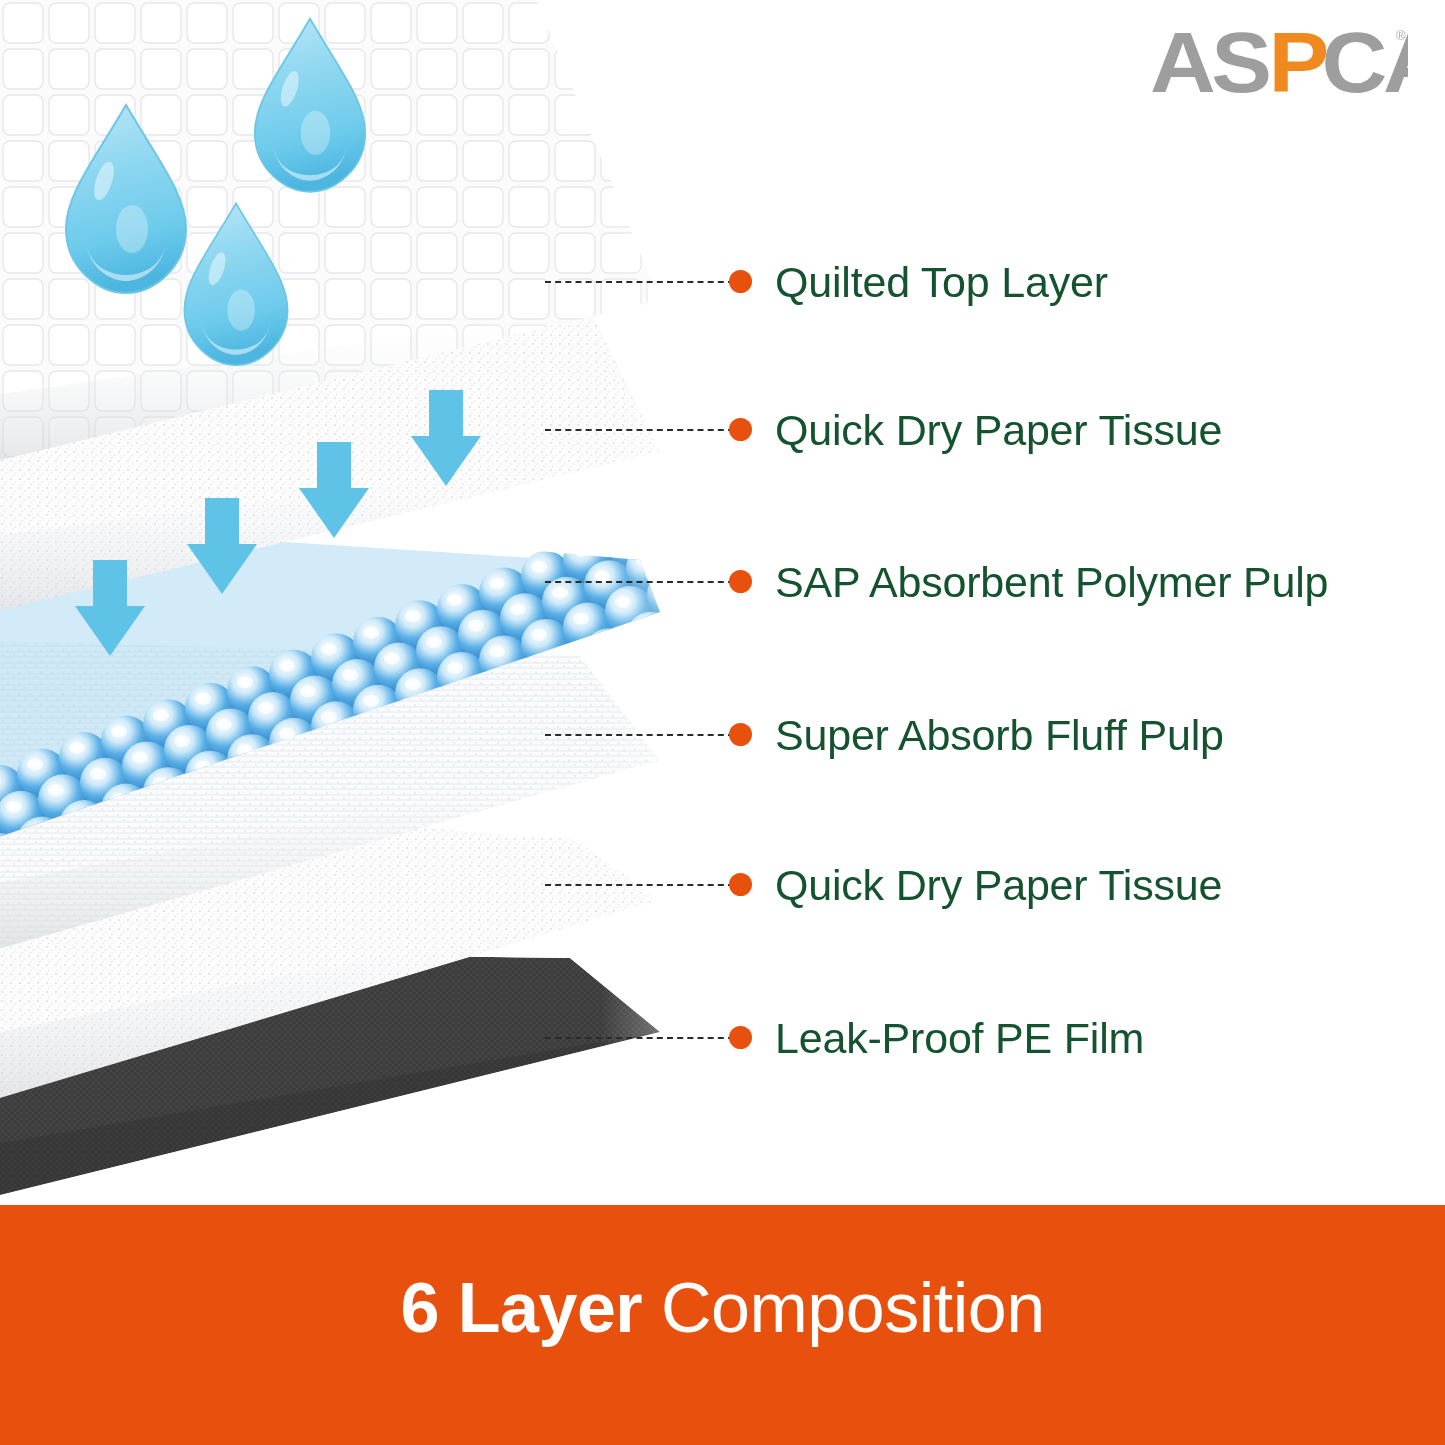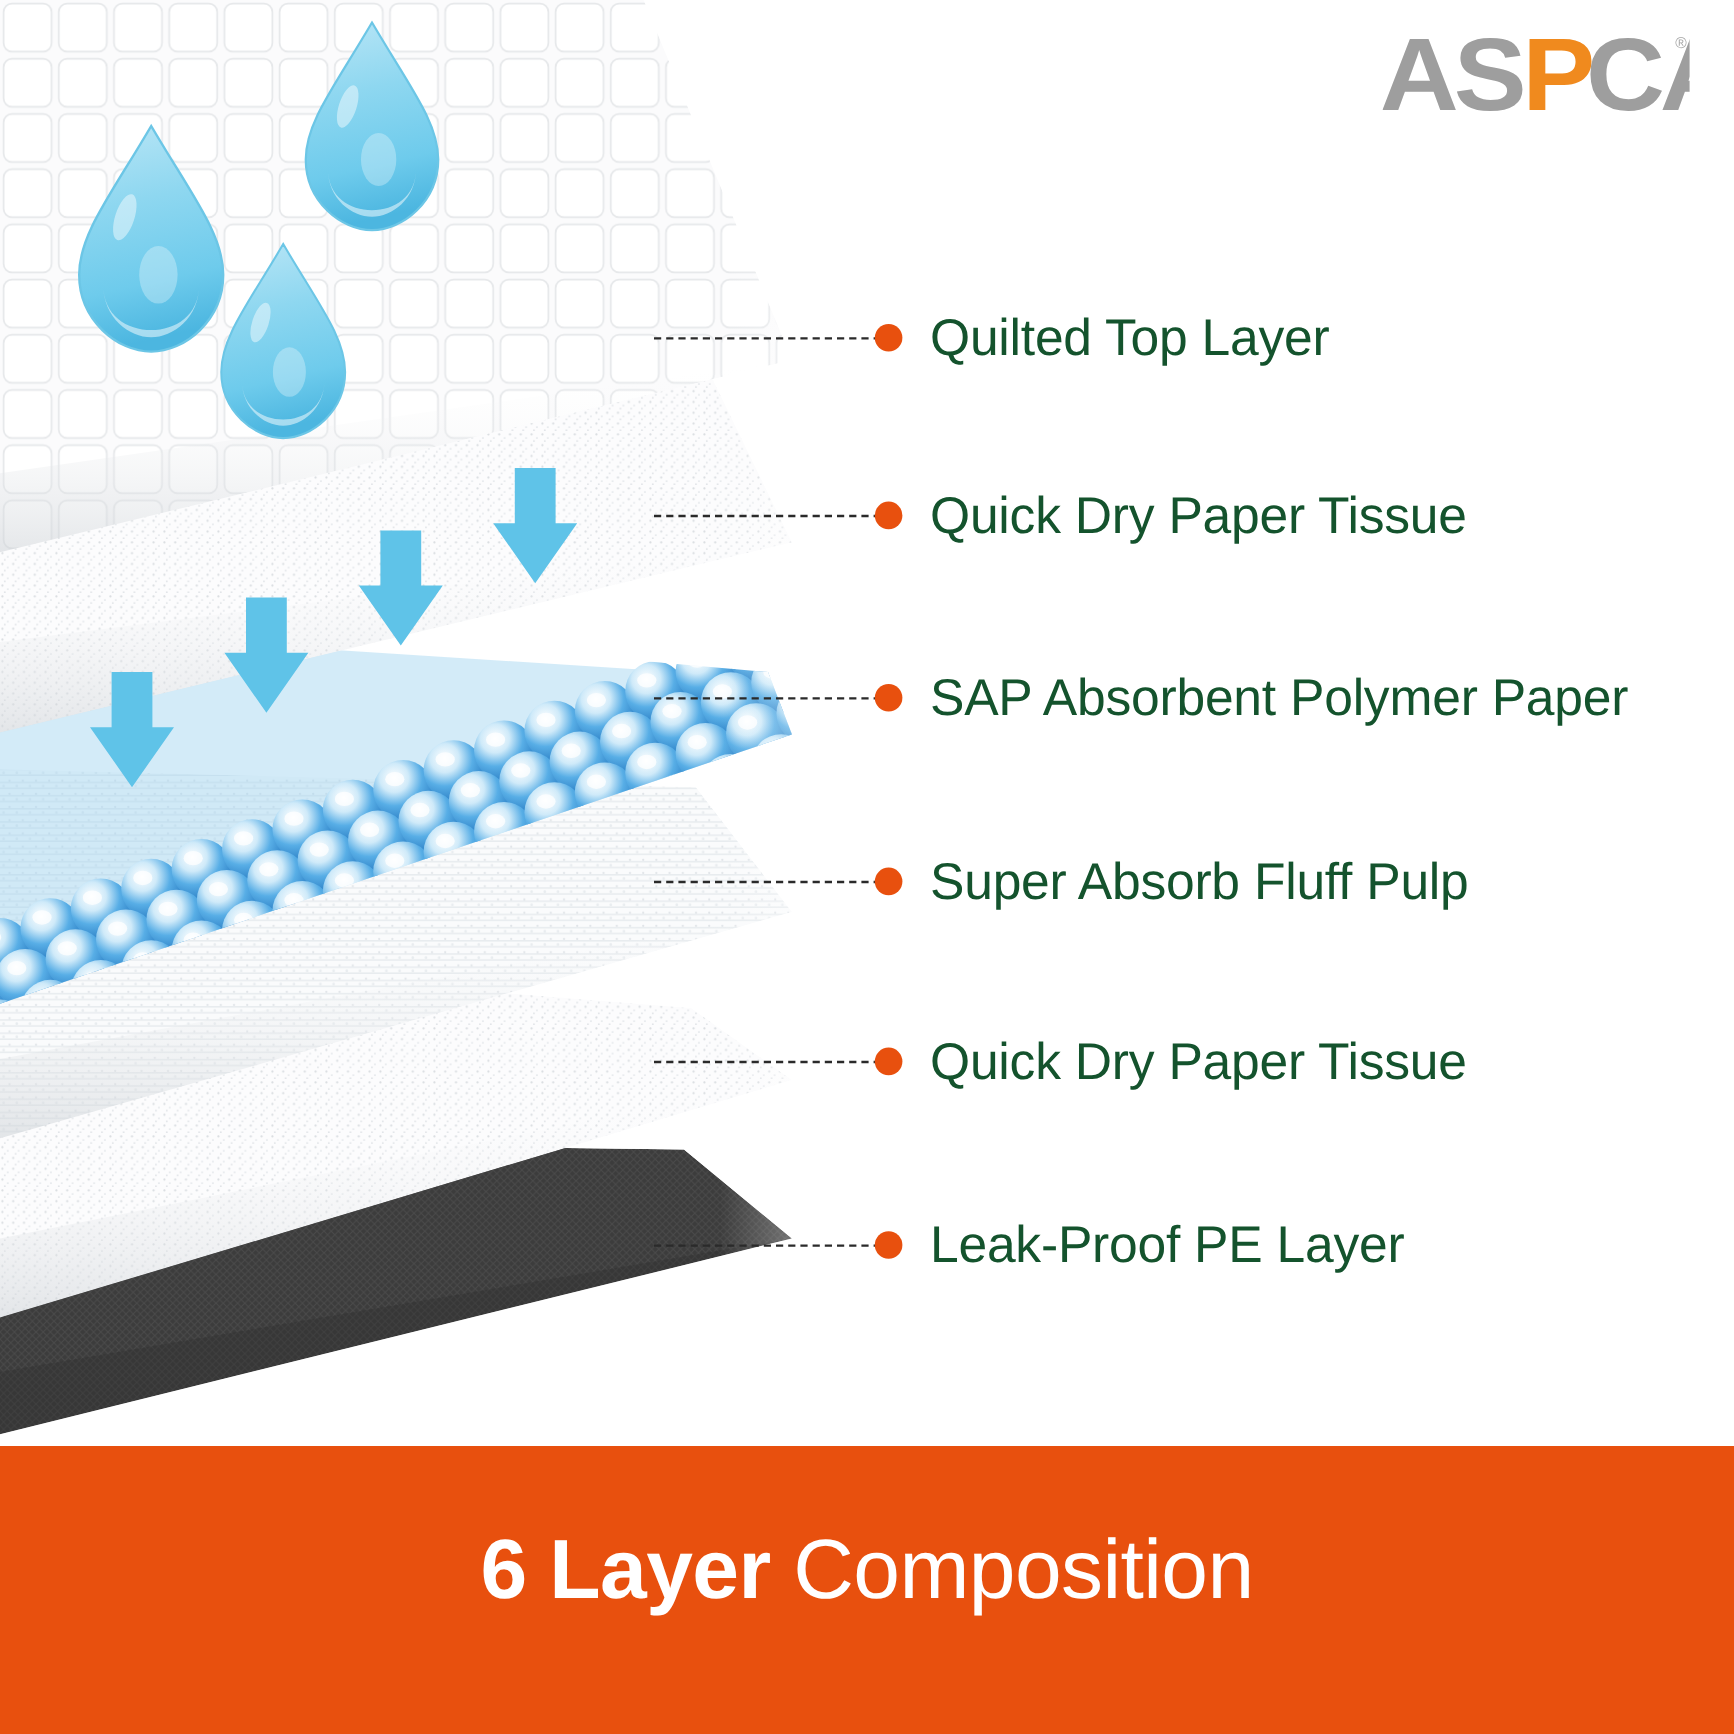--- a/index.html
+++ b/index.html
@@ -504,35 +504,35 @@
     <div class="label">Quilted Top Layer</div>
   </div>
   <div class="callout" id="callout-1" style="top: 430px;">
     <div class="leader" style="left: 545px; width: 189px;"></div>
     <div class="dot" style="left: 729px;"></div>
     <div class="label">Quick Dry Paper Tissue</div>
   </div>
   <div class="callout" id="callout-2" style="top: 582px;">
     <div class="leader" style="left: 545px; width: 189px;"></div>
     <div class="dot" style="left: 729px;"></div>
-    <div class="label">SAP Absorbent Polymer Paper</div>
+    <div class="label">SAP Absorbent Polymer Pulp</div>
   </div>
   <div class="callout" id="callout-3" style="top: 735px;">
     <div class="leader" style="left: 545px; width: 189px;"></div>
     <div class="dot" style="left: 729px;"></div>
     <div class="label">Super Absorb Fluff Pulp</div>
   </div>
   <div class="callout" id="callout-4" style="top: 885px;">
     <div class="leader" style="left: 545px; width: 189px;"></div>
     <div class="dot" style="left: 729px;"></div>
     <div class="label">Quick Dry Paper Tissue</div>
   </div>
   <div class="callout" id="callout-5" style="top: 1038px;">
     <div class="leader" style="left: 545px; width: 189px;"></div>
     <div class="dot" style="left: 729px;"></div>
-    <div class="label">Leak-Proof PE Layer</div>
+    <div class="label">Leak-Proof PE Film</div>
   </div>
 
   <div id="banner">
     <div id="banner-text"><span class="strong">6 Layer</span><span class="light"> Composition</span></div>
   </div>
 
 </div>
 
 </body></html>

